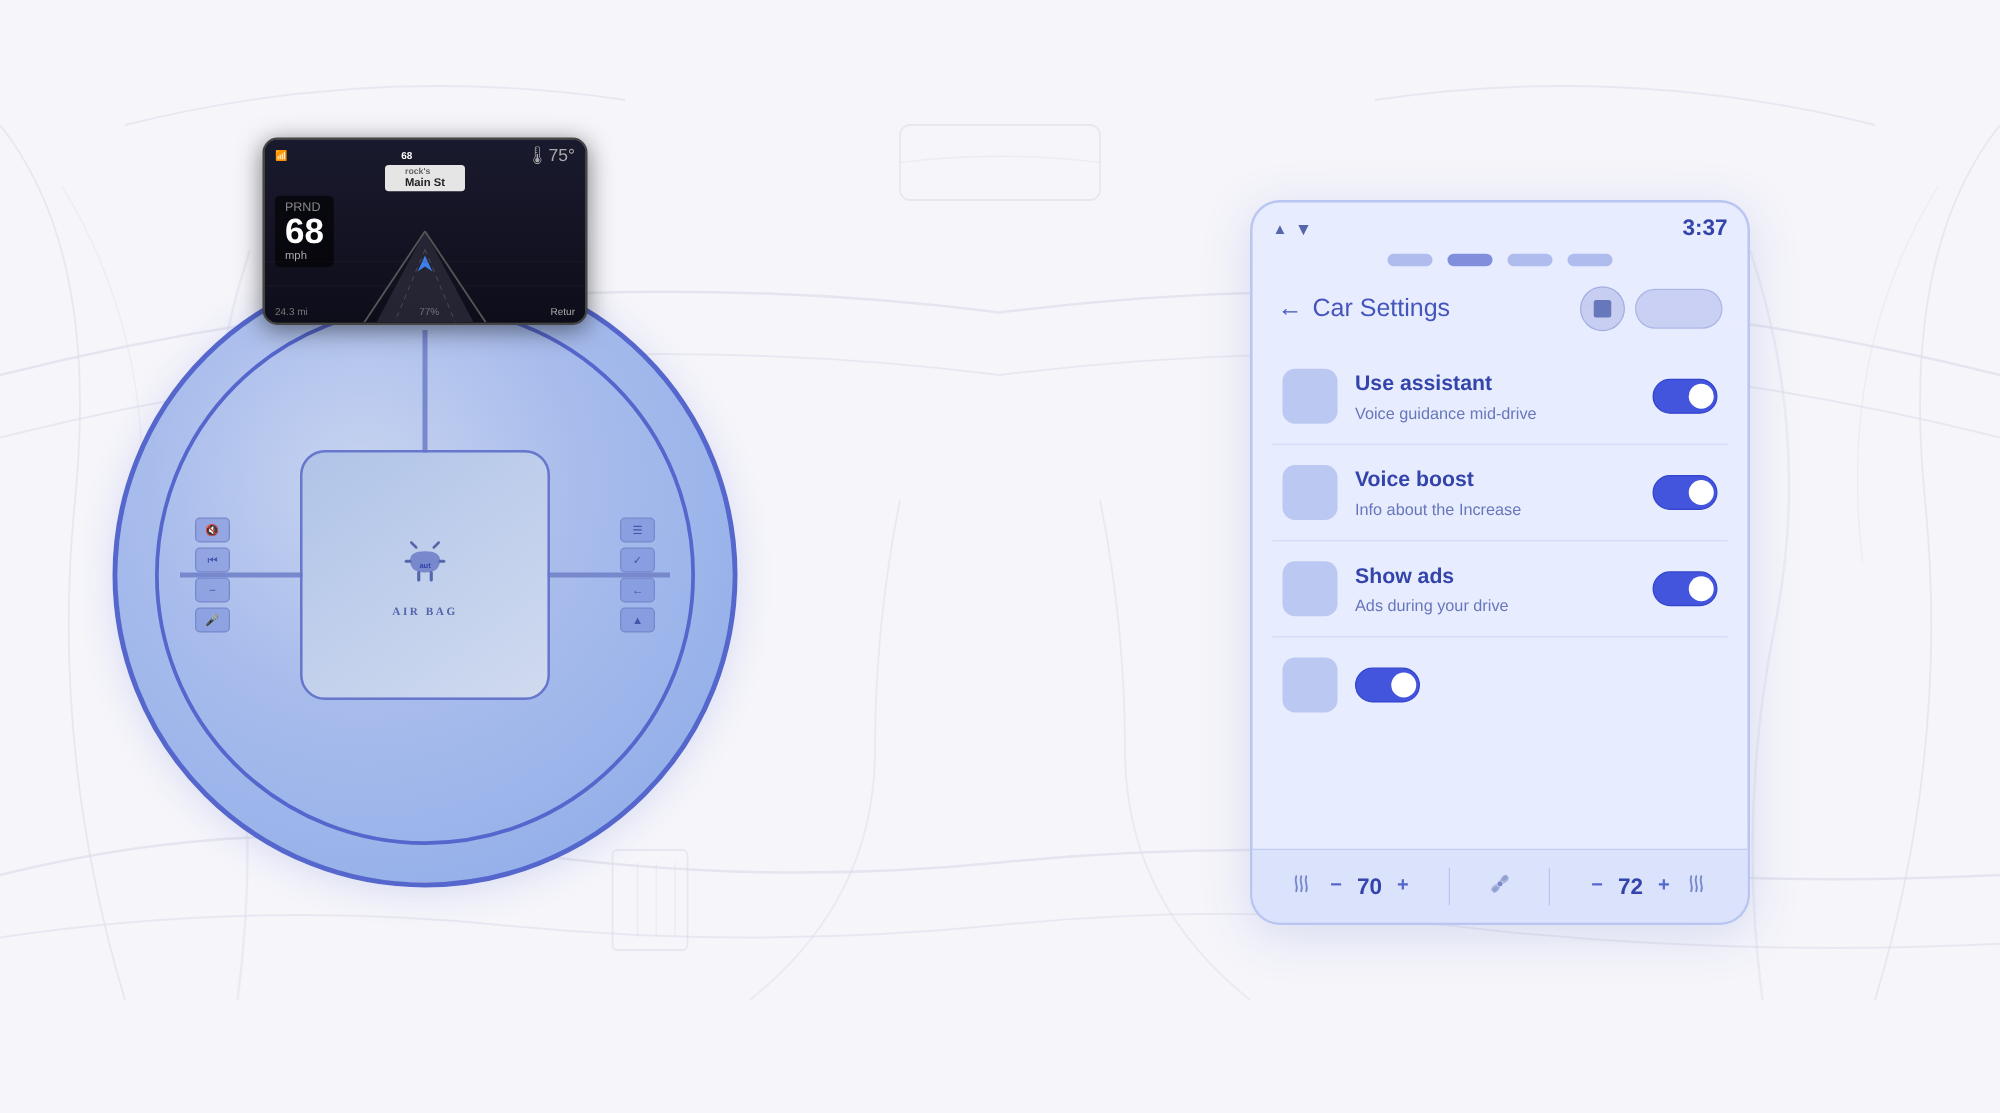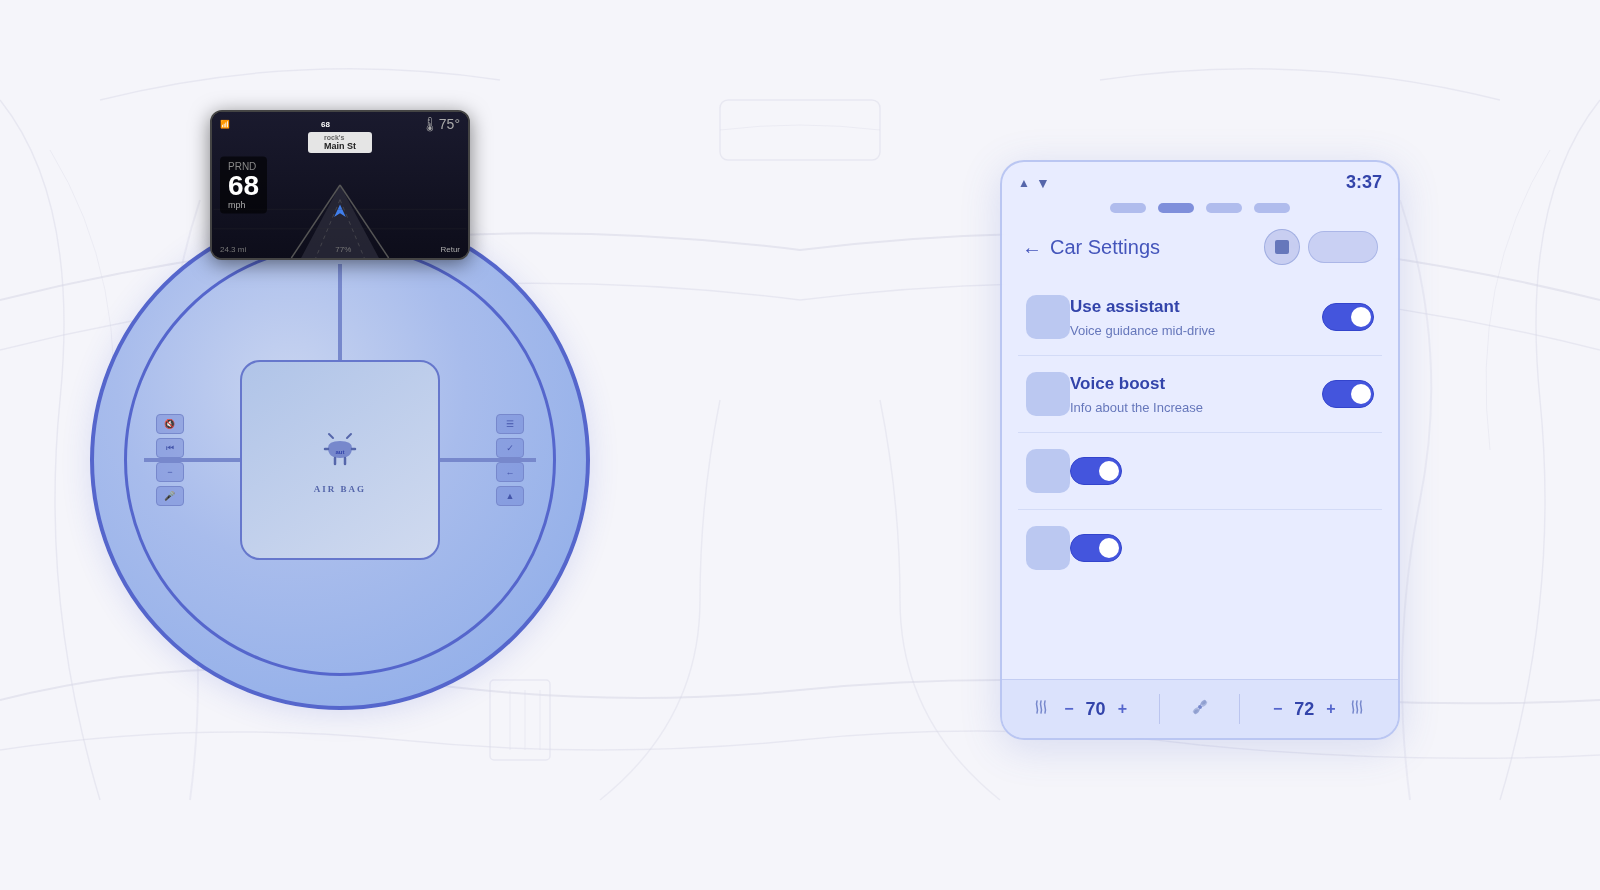--- a/index.html
+++ b/index.html
@@ -336,20 +336,21 @@
       flex-direction: column;
       gap: 0;
       overflow-y: auto;
     }
 
     .settings-item {
       display: flex;
       align-items: center;
       padding: 16px 8px;
       border-bottom: 1px solid rgba(160,175,230,0.3);
+      gap: 14px;
     }
 
     .settings-item:last-child {
       border-bottom: none;
     }
 
     .settings-item-icon {
       width: 44px;
       height: 44px;
       border-radius: 10px;
@@ -617,20 +618,24 @@
           <div class="settings-item-title">Voice boost</div>
           <div class="settings-item-desc">Info about the Increase</div>
         </div>
         <div class="toggle-switch on">
           <div class="toggle-knob"></div>
         </div>
       </div>
 
       <div class="settings-item">
         <div class="settings-item-icon"></div>
+        <div class="settings-item-text">
+          <div class="settings-item-title">Show ads</div>
+          <div class="settings-item-desc">Ads during your drive</div>
+        </div>
         <div class="toggle-switch on">
           <div class="toggle-knob"></div>
         </div>
       </div>
 
       <div class="settings-item">
         <div class="settings-item-icon"></div>
         <div class="toggle-switch on">
           <div class="toggle-knob"></div>
         </div>

